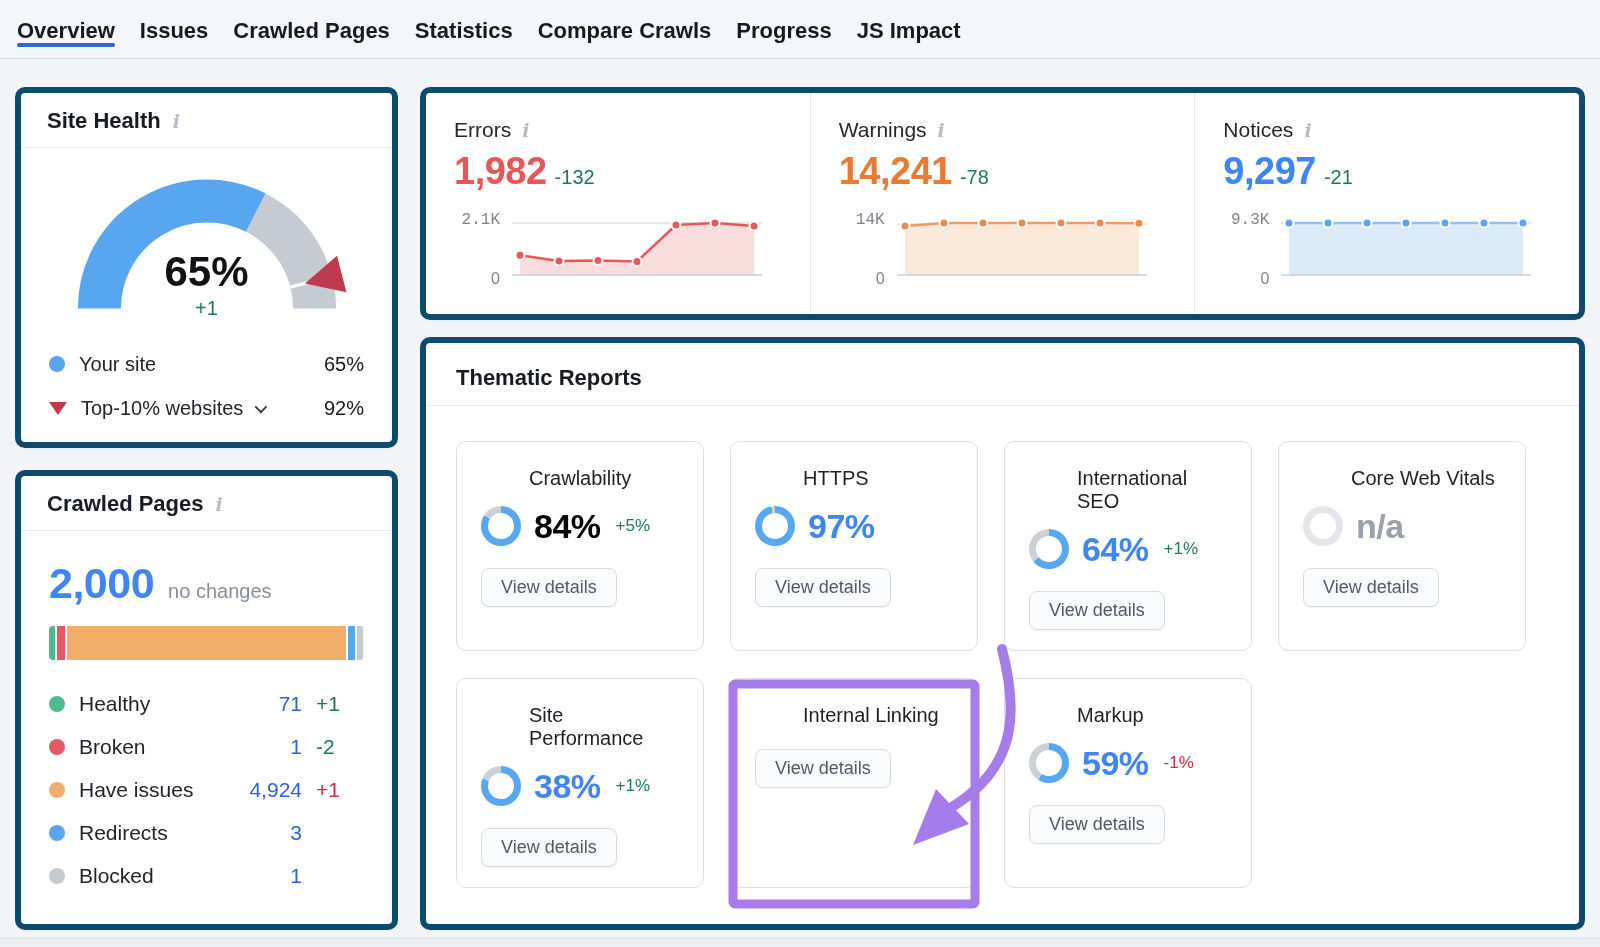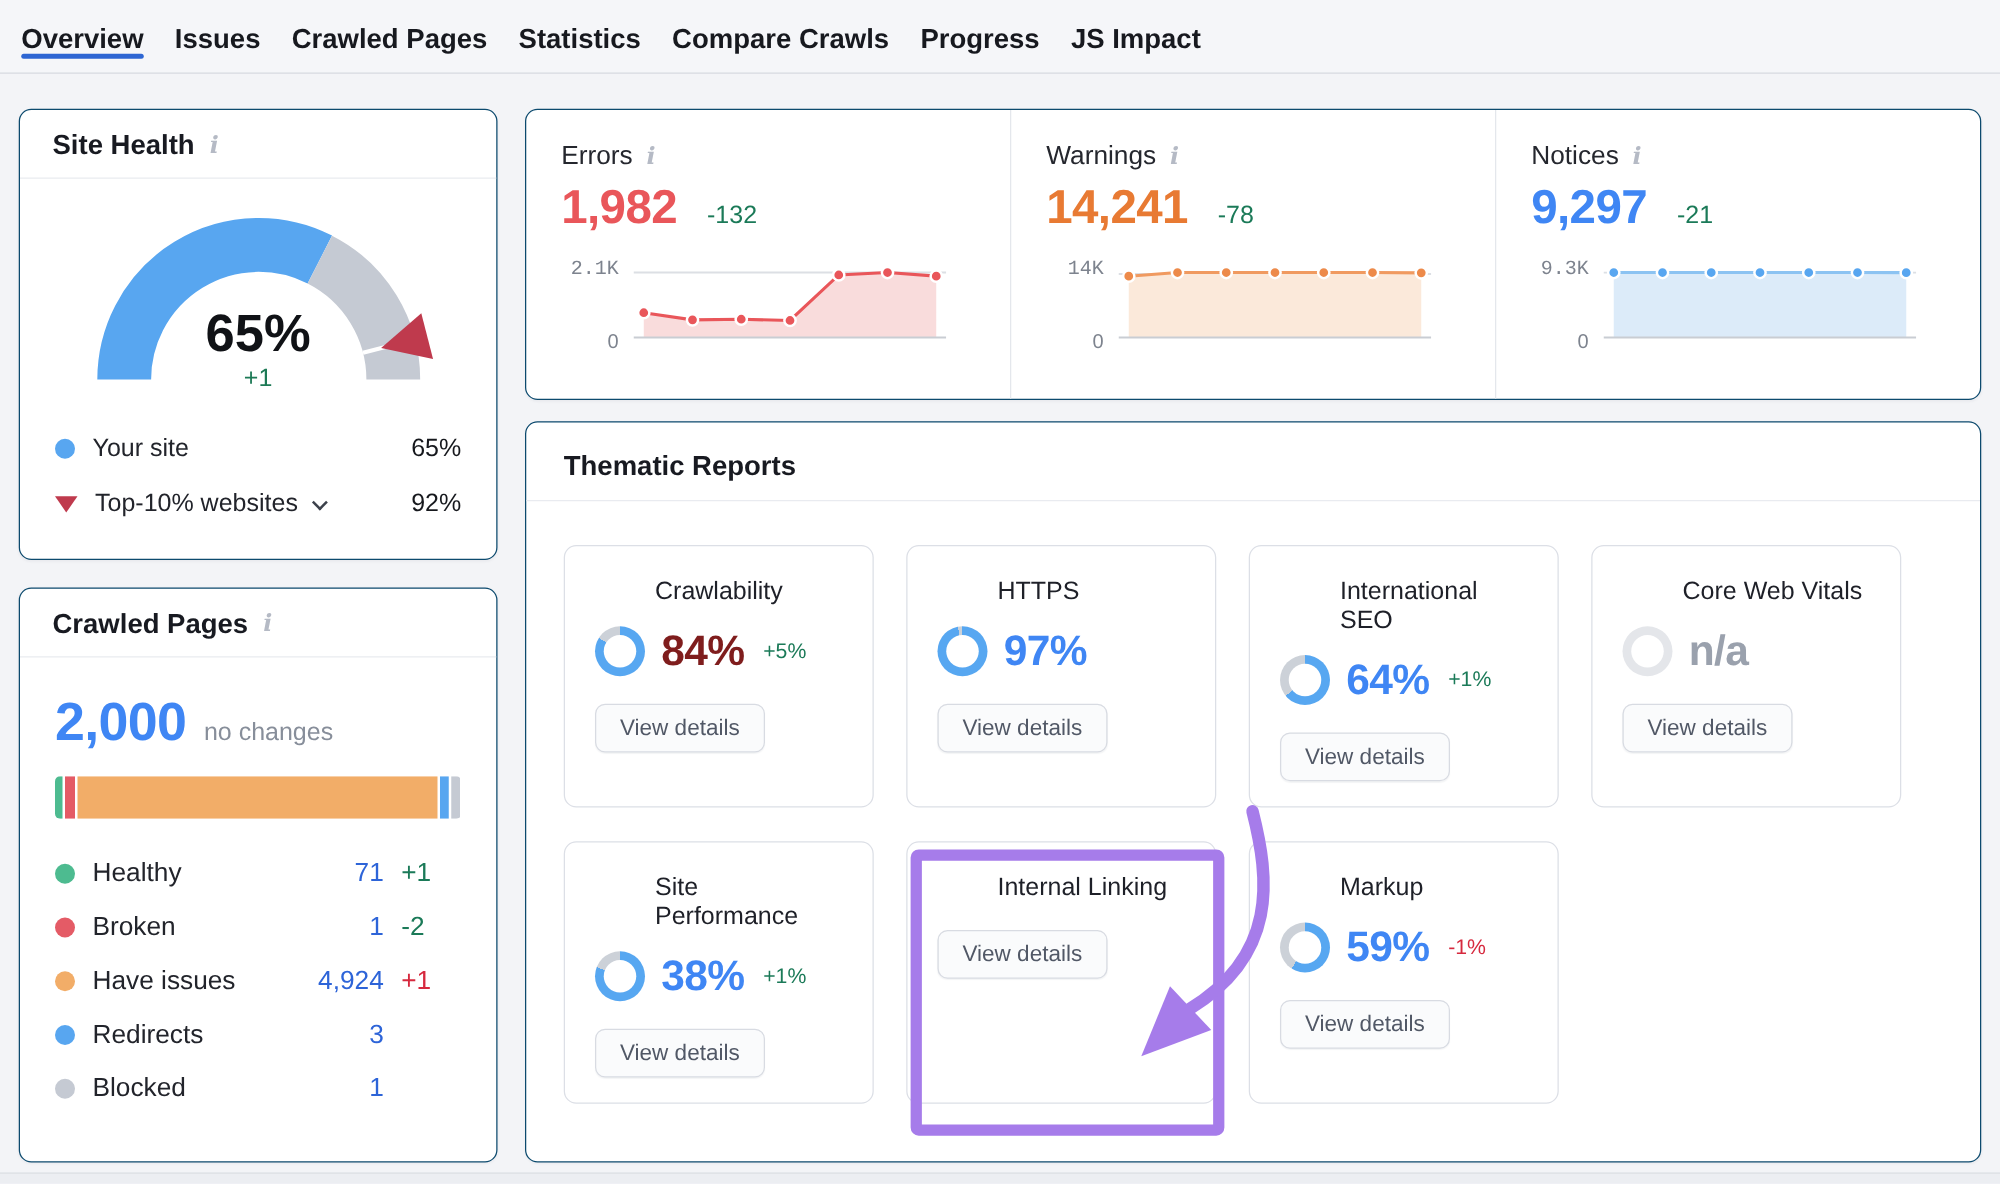--- a/index.html
+++ b/index.html
@@ -13,21 +13,21 @@
   
   .nav { position:absolute; left:0; top:0; width:1600px; height:59px;
          padding:14px 0 0 17px; border-bottom:1px solid #d6d9df; background:#f5f6f9; }
   .nav-tabs { display:flex; gap:25px; }
   .tab { font-size:22px; font-weight:600; color:#17191f; padding:4px 0 2px 0;
          position:relative; cursor:pointer; white-space:nowrap; background:none; border:none;
          font-family:inherit; }
   .tab.active::after { content:""; position:absolute; left:0; right:0; bottom:-1px;
          height:4px; background:#2e66d3; border-radius:2px; }
   
-  .panel { position:absolute; background:#fff; border:1px solid #0c4a6e; border-radius:10px;
+  .panel { position:absolute; background:#fff; border:6px solid #0c4a6e; border-radius:10px;
            box-shadow:0 1px 2px rgba(20,30,60,.04); }
   .card-head { display:flex; align-items:center; gap:10px; padding:15px 26px 13px 26px;
                border-bottom:1px solid #e9ebf0; }
   .card-title { font-size:22px; font-weight:700; color:#181a21; }
   .info-i { font-family:"DejaVu Serif", serif; font-style:italic; font-weight:700;
             color:#b5bac5; font-size:19px; line-height:1; padding:0 2px; cursor:pointer; }
   
   .gauge-wrap { position:relative; width:292px; margin:22px auto 0 auto; }
   .gauge-wrap svg { width:292px; height:148px; display:block; }
   .gauge-text { position:absolute; left:0; right:0; bottom:-2px; text-align:center; }
@@ -41,21 +41,21 @@
               border-top:13px solid #bf3a4d; display:inline-block; flex:0 0 auto; }
   .mk { margin-right:14px; }
   .chev { width:9px; height:9px; border-right:2.5px solid #3c414b; border-bottom:2.5px solid #3c414b;
           transform:rotate(45deg) translateY(-2px); display:inline-block; margin-left:12px; cursor:pointer; }
   
   .metrics { display:flex; height:100%; }
   .metric { flex:1 1 0; padding:25px 28px 0 28px; }
   .metric + .metric { border-left:1px solid #e4e7ec; }
   .metric-head { display:flex; align-items:center; gap:9px; }
   .metric-title { font-size:21px; color:#25272e; }
-  .metric-num { margin-top:8px; display:flex; align-items:baseline; gap:24px; }
+  .metric-num { margin-top:8px; display:flex; align-items:baseline; gap:8px; }
   .metric-big { font-size:38px; font-weight:700; letter-spacing:-.5px; }
   .metric-delta { font-size:20px; }
   .spark-row { display:flex; margin-top:22px; }
   .ylab { width:56px; height:68px; display:flex; flex-direction:column; justify-content:space-between;
           align-items:flex-end; padding-right:10px; color:#7d838e; font-size:16px; }
   .ylab span:first-child { margin-top:-4px;font-family:Liberation Mono, monospace; }
   .ylab span:last-child { margin-bottom:-5px; }
   svg.spark { width:252px; height:68px; flex:0 0 auto; }
   
   .them-head { padding:22px 30px 14px 30px; border-bottom:1px solid #e9ebf0; }
@@ -233,21 +233,21 @@
   <div class="them-head">
     <span class="card-title">Thematic Reports</span>
   </div>
 
   <div class="tcard pos-0">
     <div class="tcard-title">Crawlability</div>
     <div class="donut-row">
       <span class="donut" style="background: conic-gradient(rgb(87, 167, 241) 0deg, rgb(87, 167, 241) 84%, rgb(204, 209, 216) 84%, rgb(204, 209, 216) 100%);">
           <span class="hole"></span>
         </span>
-      <span class="tpct" style="color: #7f1d1d;">84%</span>
+      <span class="tpct" style="color: #000000;">84%</span>
       <span class="tdelta" style="color: rgb(27, 122, 88);">+5%</span>
     </div>
     <button class="vd-btn">View details</button>
   </div>
 
   <div class="tcard pos-1">
     <div class="tcard-title">HTTPS</div>
     <div class="donut-row">
       <span class="donut" style="background: conic-gradient(rgb(87, 167, 241) 0deg, rgb(87, 167, 241) 97%, rgb(204, 209, 216) 97%, rgb(204, 209, 216) 100%);">
           <span class="hole"></span>

